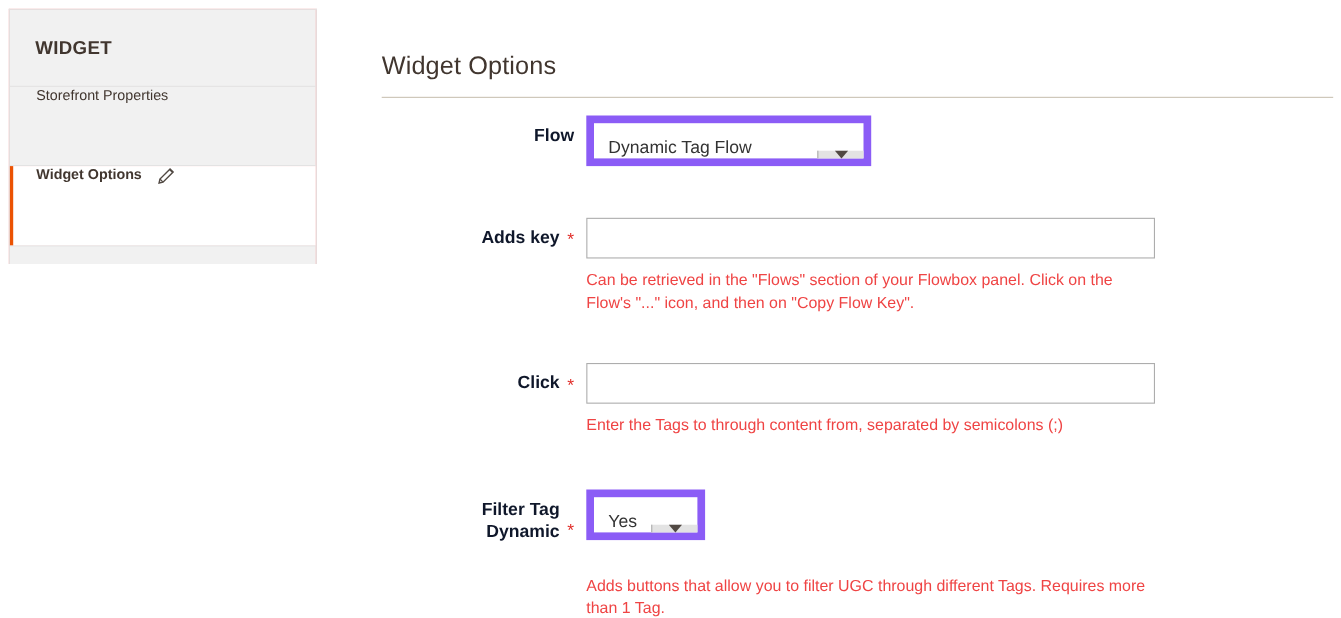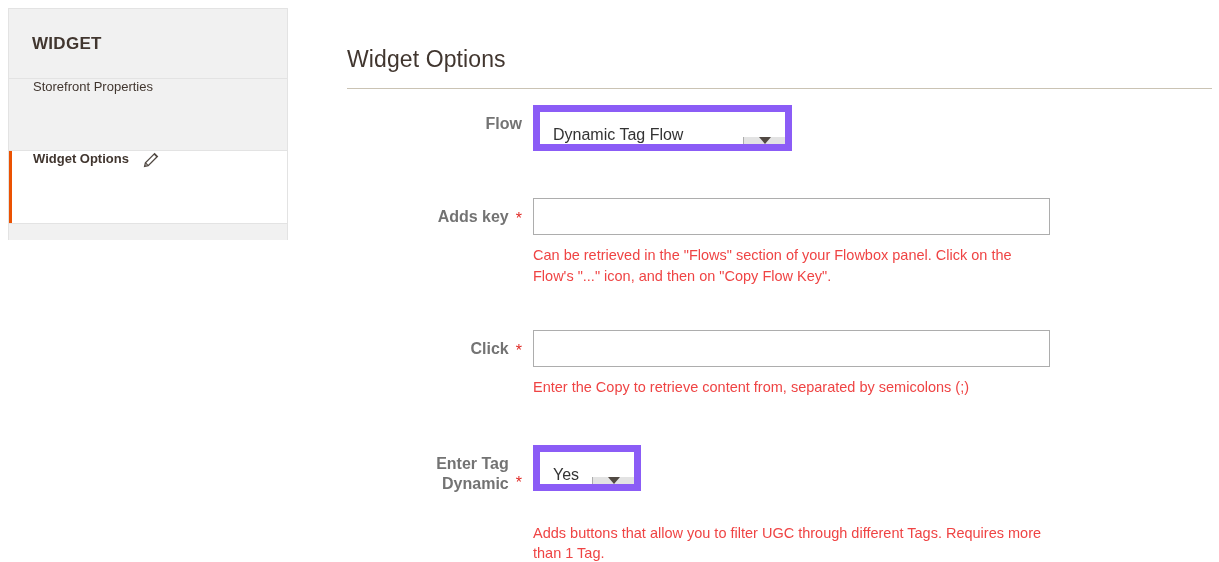--- a/index.html
+++ b/index.html
@@ -126,21 +126,21 @@
     flex: 0 0 175px;
     display: flex;
     justify-content: flex-end;
     align-items: flex-start;
     padding-top: 9px;
     padding-right: 0;
   }
   .field-label {
     font-size: 16px;
     font-weight: bold;
-    color: #737373;
+    color: #0f172a;
     text-align: right;
     line-height: 1.25;
   }
   .req-star {
     color: #e02b27;
     font-size: 16px;
     margin-left: 7px;
     margin-right: 0;
     padding-top: 3px;
     flex: 0 0 auto;
@@ -274,30 +274,30 @@
 
       <div class="spacer-2"></div>
 
       <div class="field-row">
         <div class="field-label-cell">
           <span class="field-label">Click</span>
           <span class="req-star">*</span>
         </div>
         <div class="field-control-cell">
           <input class="text-input" type="text" placeholder="" style="">
-          <div class="field-note">Enter the Copy to retrieve content from, separated by semicolons (;)</div>
+          <div class="field-note">Enter the Tags to through content from, separated by semicolons (;)</div>
         </div>
       </div>
 
       <div class="spacer-3"></div>
 
       <div class="field-row">
         <div class="field-label-cell">
           <span class="field-label">
-            <span>Enter Tag</span><br>
+            <span>Filter Tag</span><br>
             <span>Dynamic</span>
           </span>
           <span class="req-star" style="padding-top:20px;">*</span>
         </div>
         <div class="field-control-cell">
           <div class="select-wrap">
             <span class="select-value narrow">Yes</span>
             <span class="select-arrow">
               <span class="caret"></span>
             </span>

